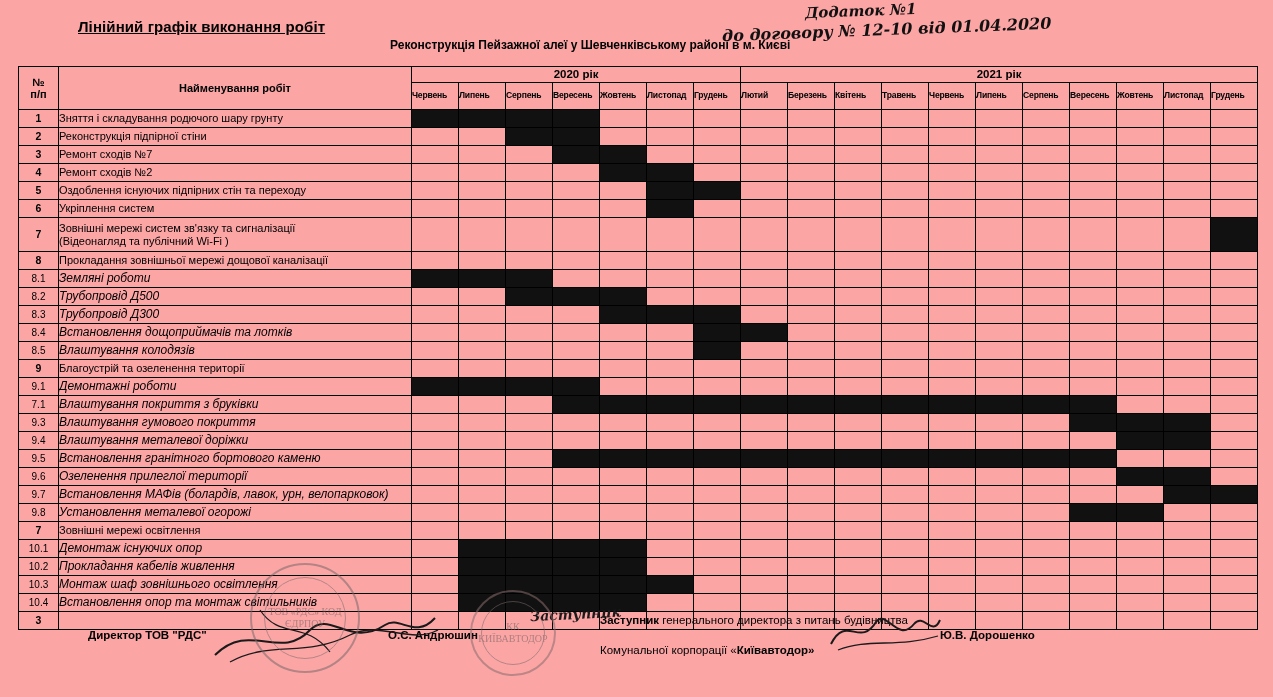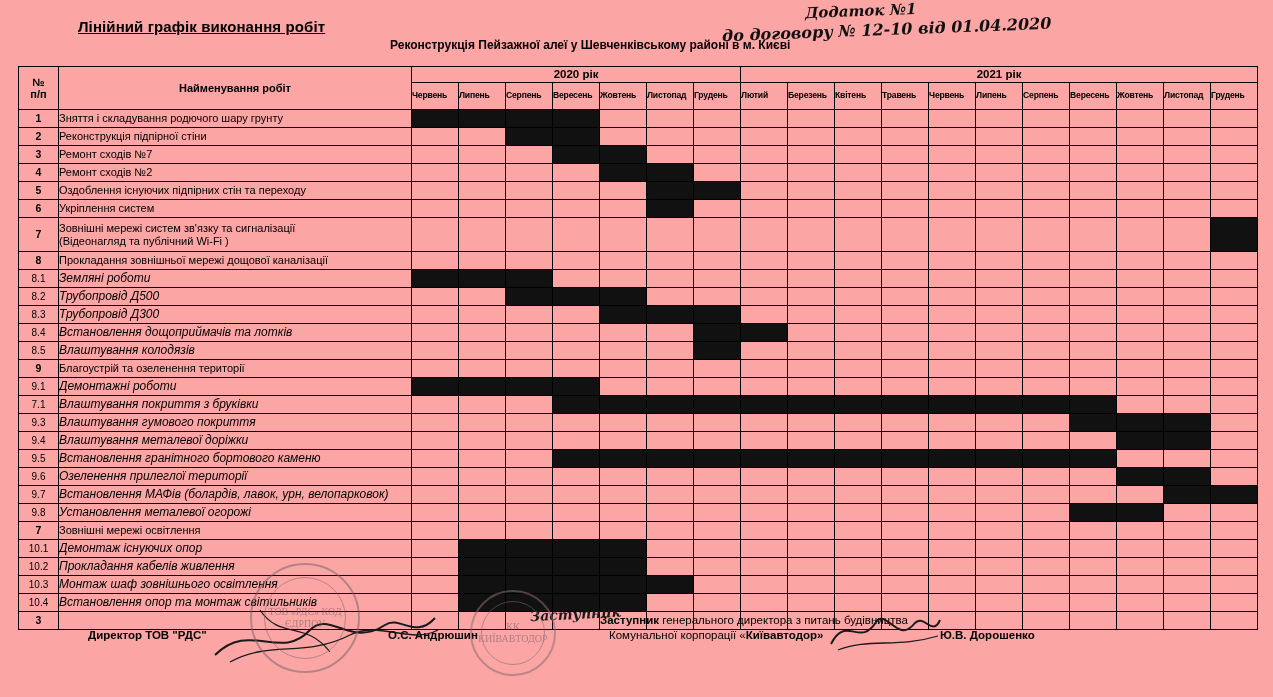--- a/index.html
+++ b/index.html
@@ -100,21 +100,21 @@
   .sig {
     position: absolute;
     font-size: 11.5px;
     font-weight: bold;
     white-space: nowrap;
   }
   .sig-left-1 { left: 88px; top: 629px; }
   .sig-left-2 { left: 388px; top: 629px; }
   .sig-mid-1  { left: 600px; top: 614px; font-weight: normal; }
   .sig-mid-1 b { font-weight: bold; }
-  .sig-mid-2  { left: 600px; top: 629px; font-weight: normal; margin-left: 9px; }
+  .sig-mid-2  { left: 600px; top: 644px; font-weight: normal; }
   .sig-mid-2 b { font-weight: bold; }
   .sig-right  { left: 940px; top: 629px; }
 
   .hw-sign {
     position: absolute;
     font-family: "DejaVu Serif", serif;
     font-style: italic;
     font-weight: bold;
     color: #1a1a1a;
     white-space: nowrap;

